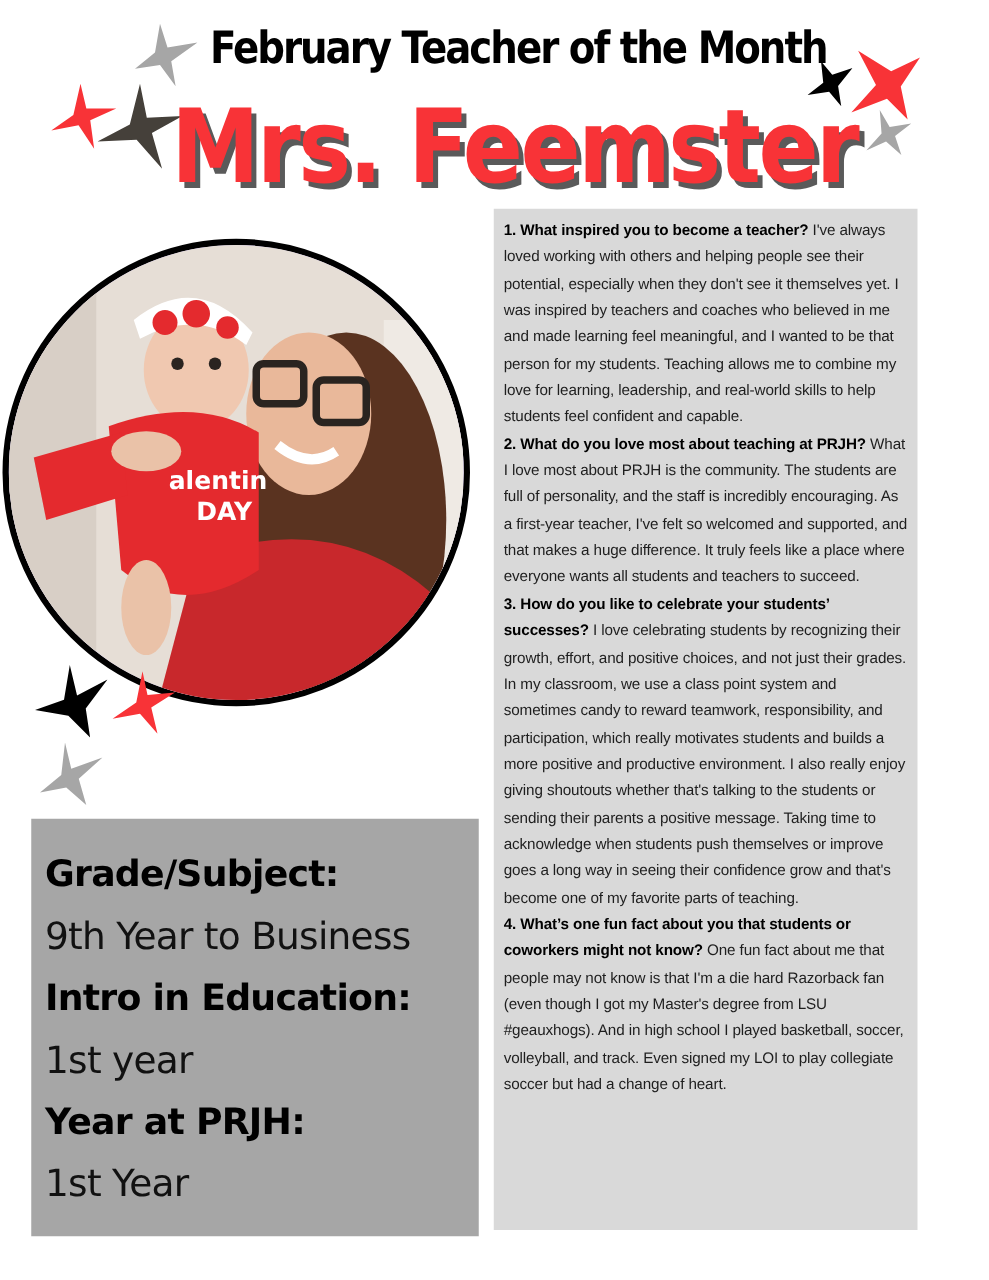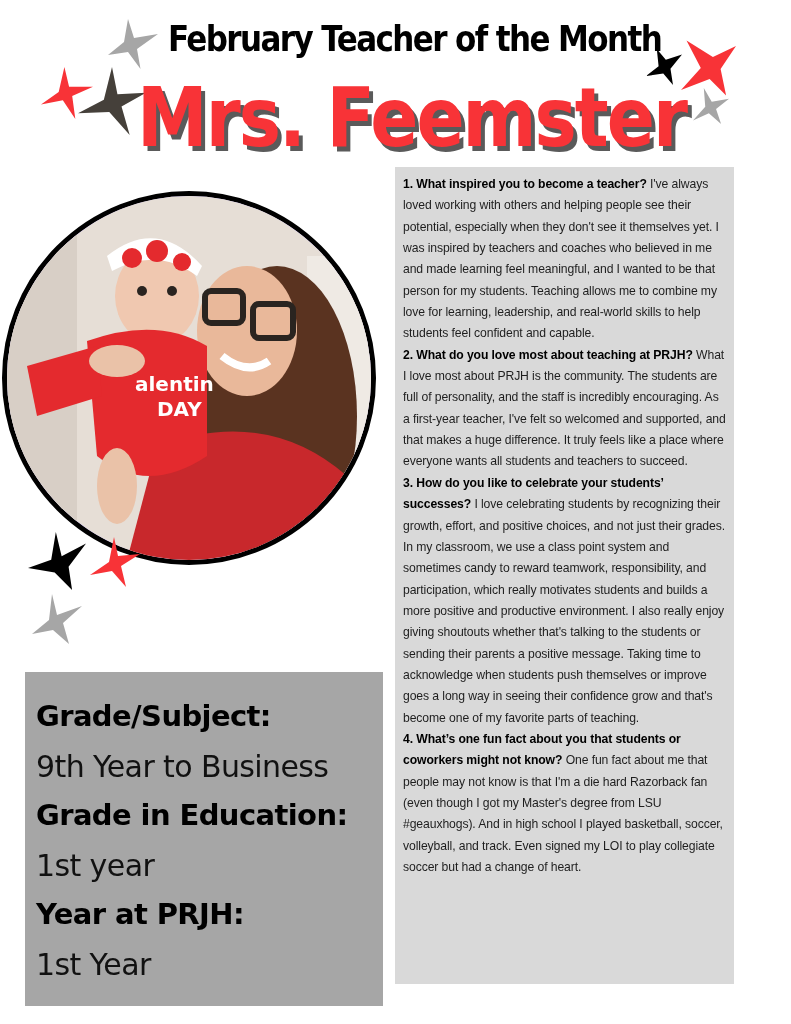--- a/index.html
+++ b/index.html
@@ -29,21 +29,21 @@
     font-family:"Liberation Sans", sans-serif; font-size:12.2px; line-height:21.35px;
     color:#1e1e1e; letter-spacing:-0.1px;
   }
   .qa-text b { font-weight:bold; color:#000;margin-top:20px; }
   .photo-wrap {
     position:absolute; left:2px; top:191px; width:374px; height:374px;
     border-radius:50%; border:5px solid #000; box-sizing:border-box; overflow:hidden;
     background:#c4b5fd;
   }
   .info-box {
-    position:absolute; left:25px; top:672px; width:358px; height:334px;
+    position:absolute; left:25px; top:655px; width:358px; height:334px;
     background:#a6a6a6; box-sizing:border-box; padding:20px 0 0 11px;
   }
   .info-label {
     font-family:"DejaVu Sans", sans-serif; font-weight:bold; font-size:29px;
     line-height:49.5px; color:#000; letter-spacing:-0.6px;
   }
   .info-value {
     font-family:"DejaVu Sans", sans-serif; font-weight:normal; font-size:30px;
     line-height:49.5px; color:#111; letter-spacing:-0.6px;
   }
@@ -111,21 +111,21 @@
 <svg class="star" style="left:90px;top:537px" width="50" height="50" viewBox="0 0 100 100">
   <polygon points="48,0 56,38 100,34 62,58 72,100 44,68 0,76 38,50" fill="#f83337"></polygon>
 </svg>
 <svg class="star" style="left:32px;top:594px" width="50" height="50" viewBox="0 0 100 100">
   <polygon points="40,0 50,42 100,24 62,58 74,100 42,72 0,80 34,52" fill="#a6a6a6"></polygon>
 </svg>
 
 <div class="info-box">
   <div class="info-label">Grade/Subject:</div>
   <div class="info-value">9th Year to Business</div>
-  <div class="info-label">Grade in Education:</div>
+  <div class="info-label">Intro in Education:</div>
   <div class="info-value">1st year</div>
   <div class="info-label">Year at PRJH:</div>
   <div class="info-value">1st Year</div>
 </div>
 
 <div class="qa-panel">
   <div class="qa-text"><b>1. What inspired you to become a teacher?</b><span> I've always loved working with others and helping people see their potential, especially when they don't see it themselves yet. I was inspired by teachers and coaches who believed in me and made learning feel meaningful, and I wanted to be that person for my students. Teaching allows me to combine my love for learning, leadership, and real-world skills to help students feel confident and capable.</span></div>
   <div class="qa-text"><b>2. What do you love most about teaching at PRJH?</b><span> What I love most about PRJH is the community. The students are full of personality, and the staff is incredibly encouraging. As a first-year teacher, I've felt so welcomed and supported, and that makes a huge difference. It truly feels like a place where everyone wants all students and teachers to succeed.</span></div>
   <div class="qa-text"><b>3. How do you like to celebrate your students’ successes?</b><span> I love celebrating students by recognizing their growth, effort, and positive choices, and not just their grades. In my classroom, we use a class point system and sometimes candy to reward teamwork, responsibility, and participation, which really motivates students and builds a more positive and productive environment. I also really enjoy giving shoutouts whether that's talking to the students or sending their parents a positive message. Taking time to acknowledge when students push themselves or improve goes a long way in seeing their confidence grow and that's become one of my favorite parts of teaching.</span></div>
   <div class="qa-text"><b>4. What’s one fun fact about you that students or coworkers might not know?</b><span> One fun fact about me that people may not know is that I'm a die hard Razorback fan (even though I got my Master's degree from LSU #geauxhogs). And in high school I played basketball, soccer, volleyball, and track. Even signed my LOI to play collegiate soccer but had a change of heart.</span></div>

